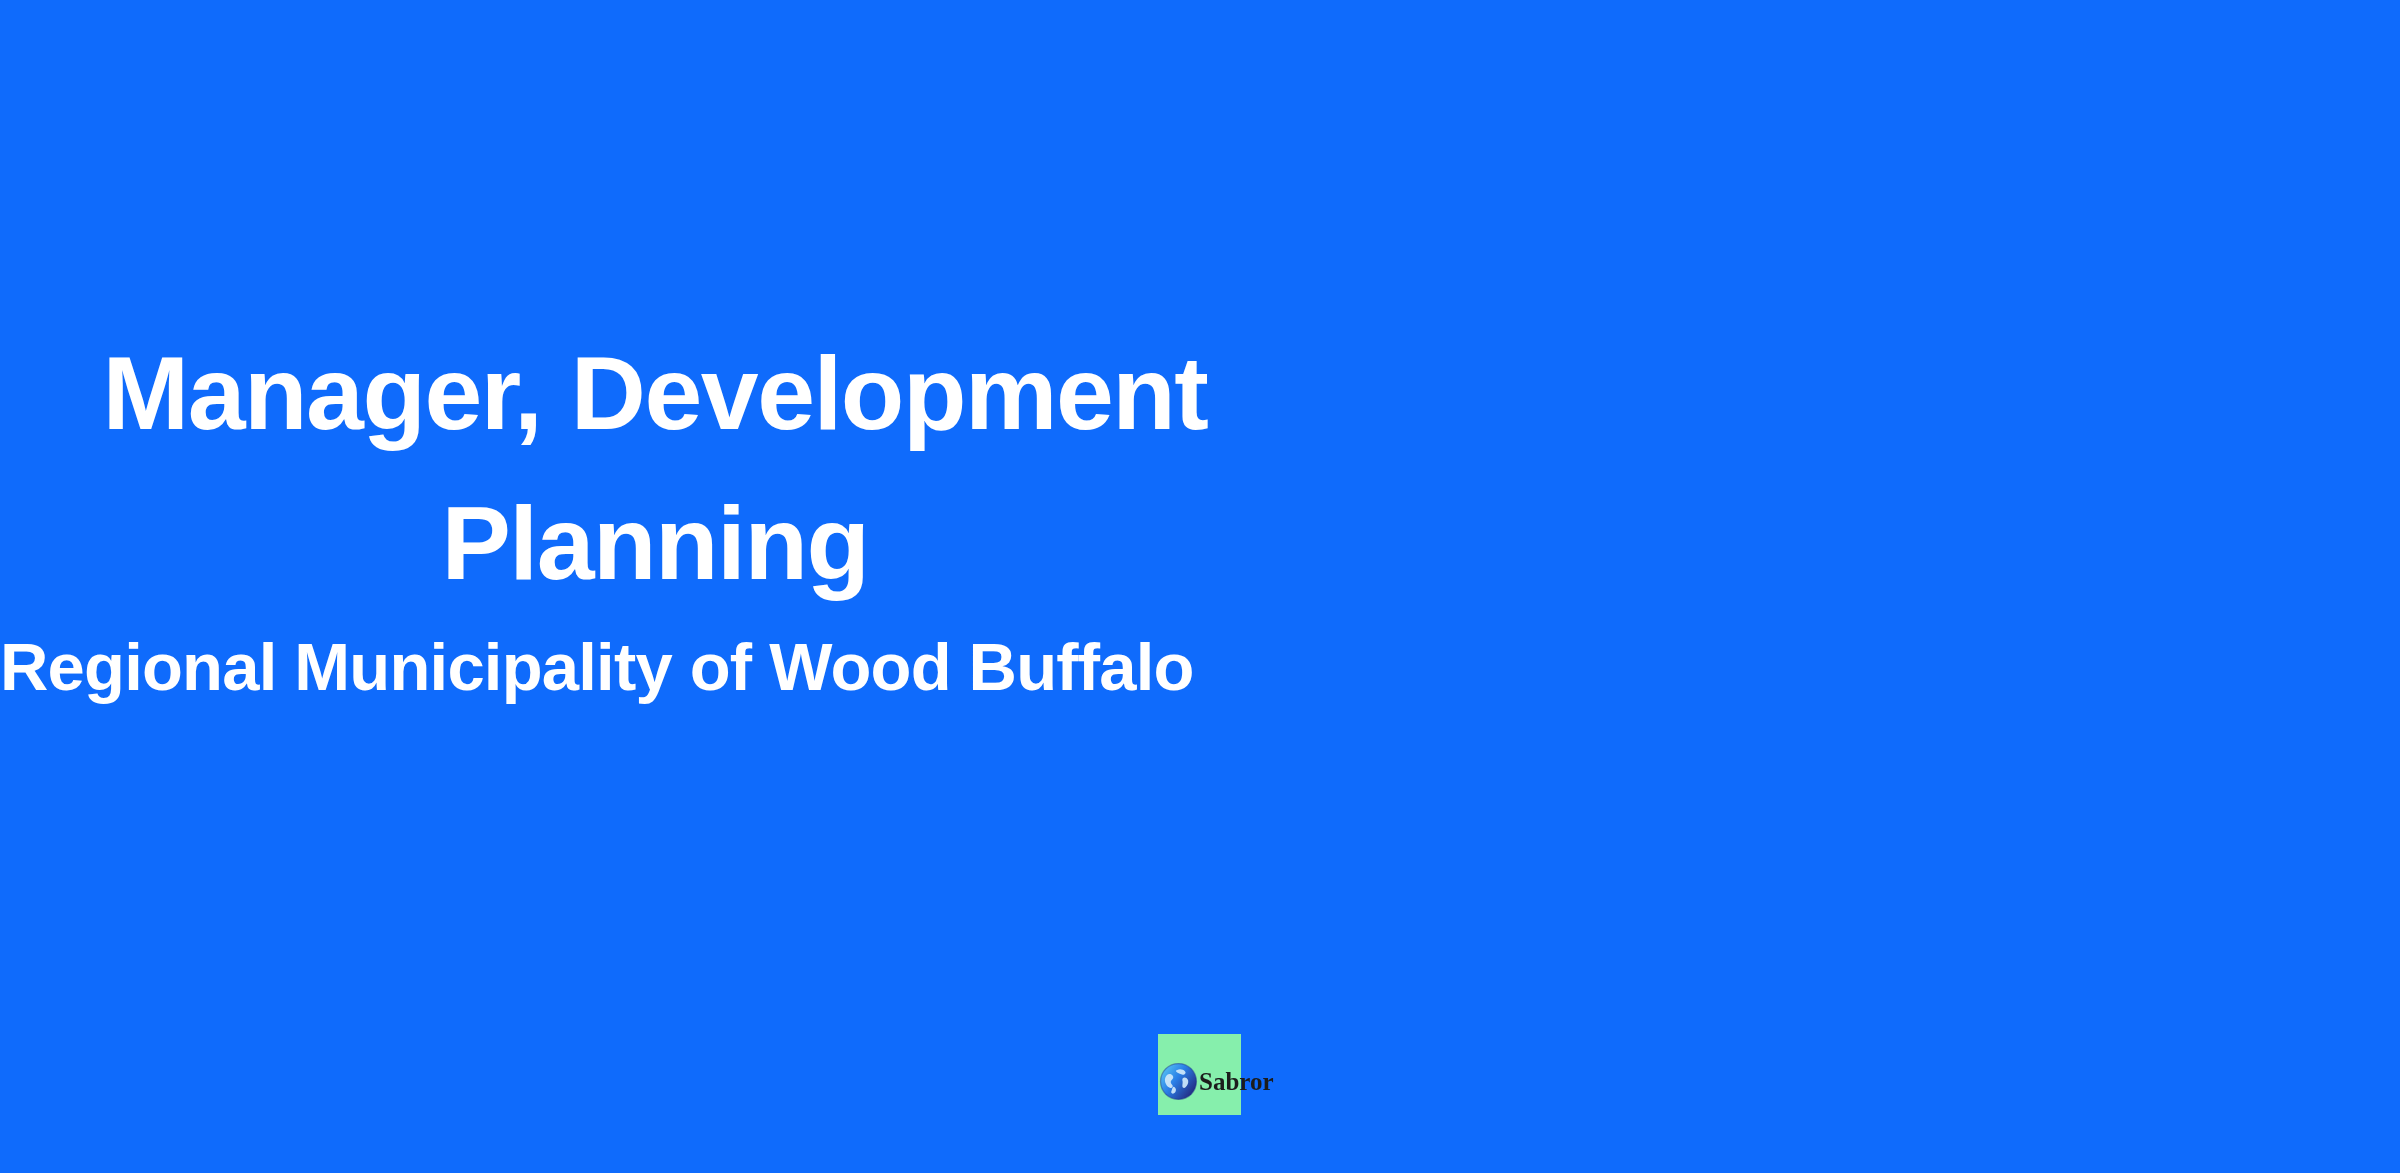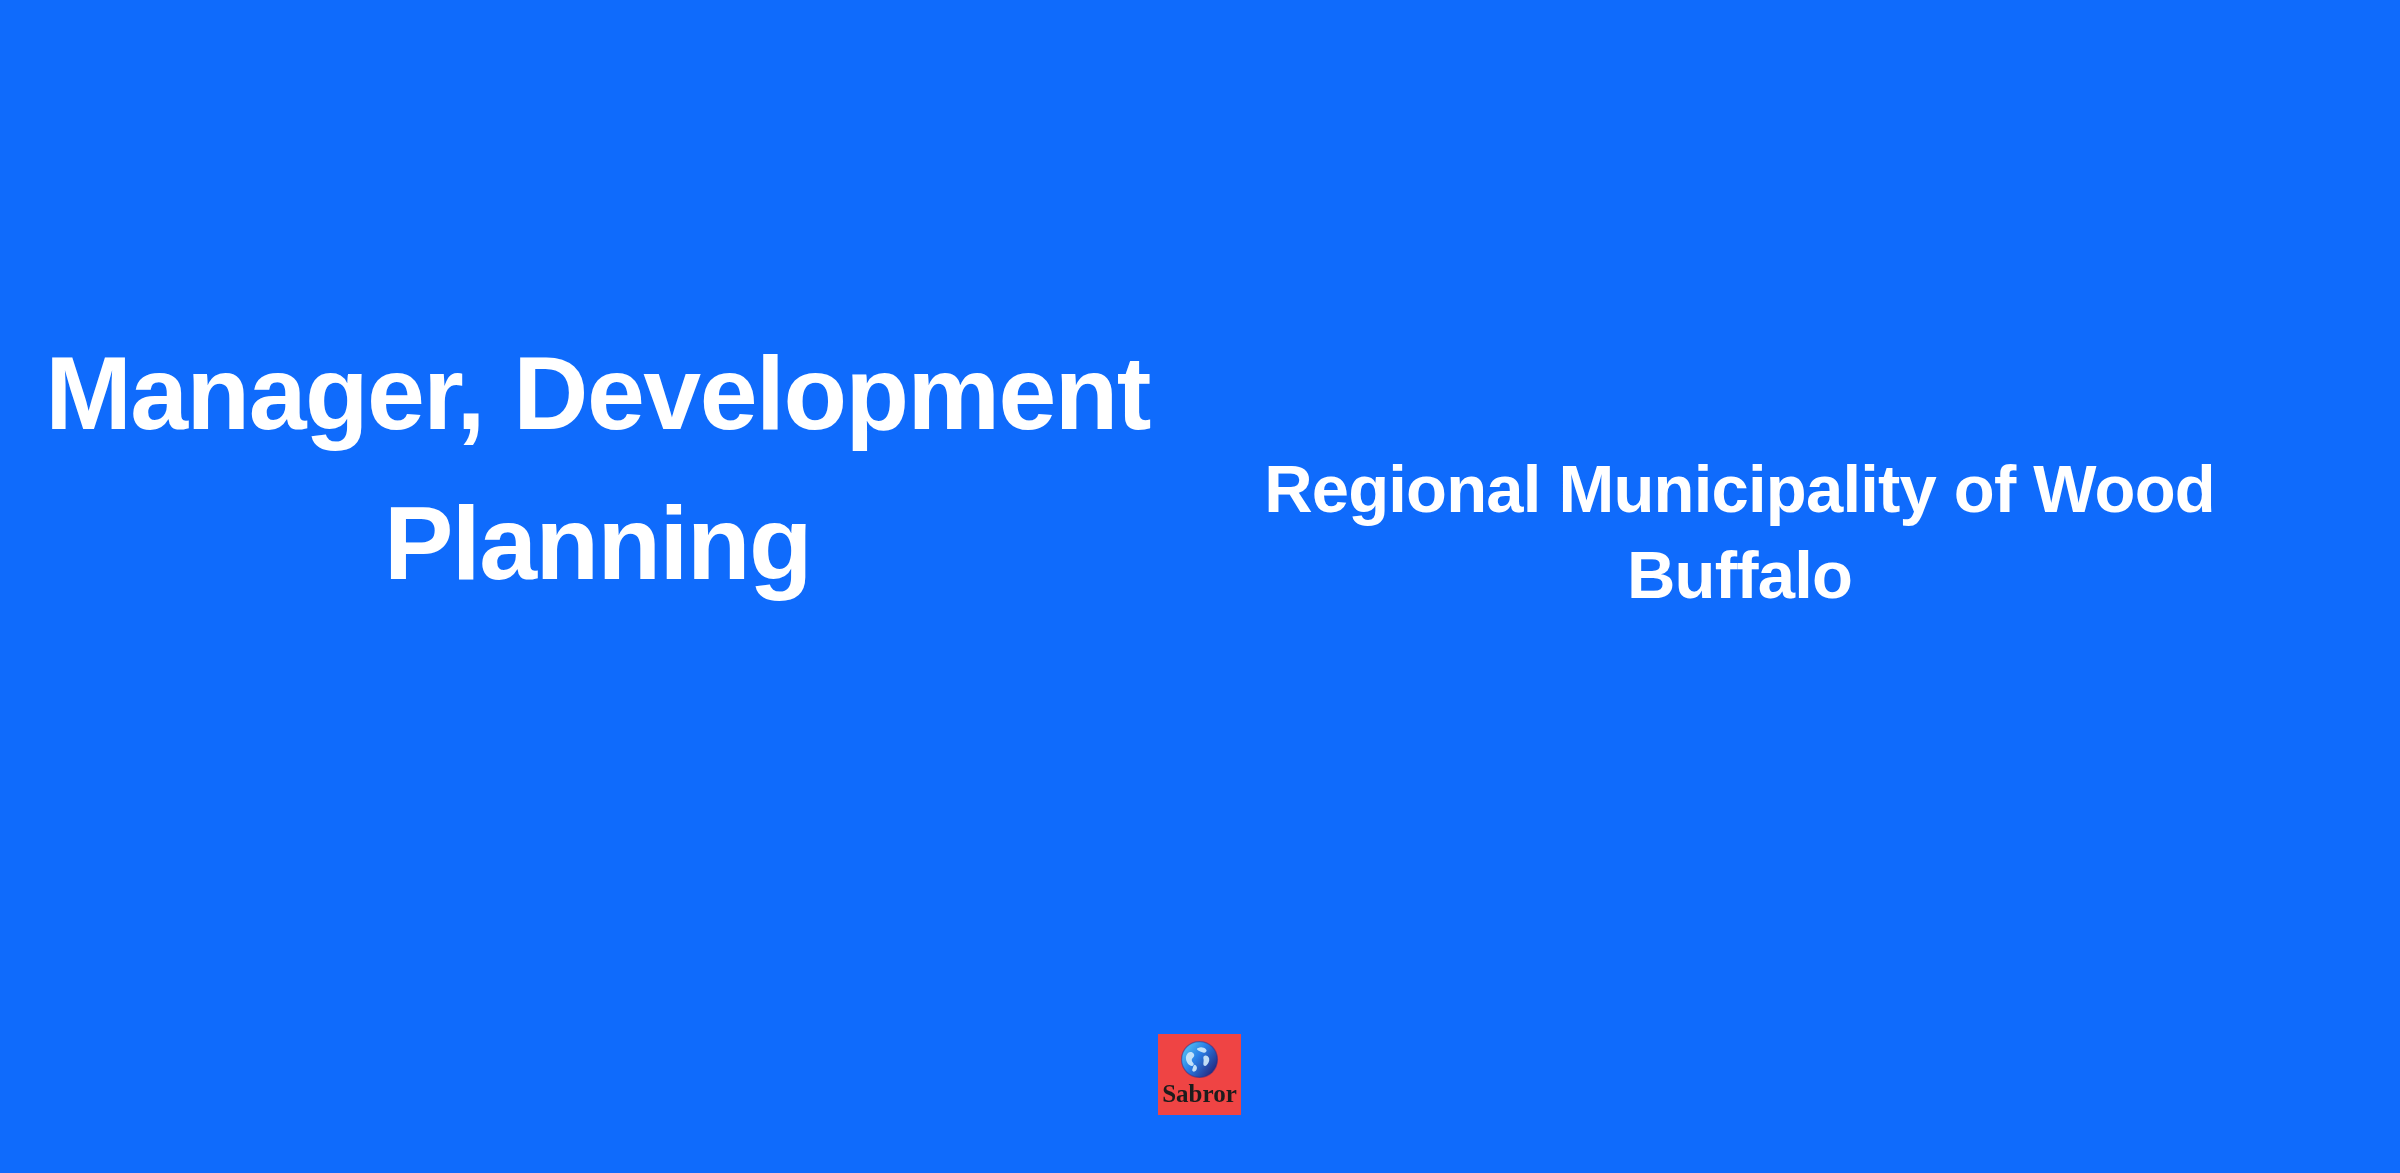--- a/index.html
+++ b/index.html
@@ -23,22 +23,22 @@
     flex-direction: column;
     align-items: center;
   }
 
   .hero-text-block {
     position: absolute;
     top: 318px;
     left: 0;
     width: 2284px;
     display: flex;
-    flex-direction: row;
-    align-items: flex-end;
+    flex-direction: column;
+    align-items: flex-start;
   }
 
   .hero-title {
     width: 1310px;
     margin: 0;
     text-align: center;
     color: #ffffff;
     font-family: "Liberation Sans", sans-serif;
     font-size: 104px;
     font-weight: 700;
@@ -58,26 +58,26 @@
     line-height: 86px;
     letter-spacing: -0.8px;
   }
 
   .brand-logo {
     position: absolute;
     left: 1158px;
     top: 1034px;
     width: 83px;
     height: 81px;
-    background: #ef4444;
+    background: #86efac;
     display: flex;
-    flex-direction: column;
+    flex-direction: row;
     align-items: center;
     justify-content: flex-start;
-    padding-top: 5px;
+    padding-top: 13px;
     box-sizing: border-box;
   }
 
   .brand-globe {
     width: 41px;
     height: 41px;
     display: block;
   }
 
   .brand-wordmark {

